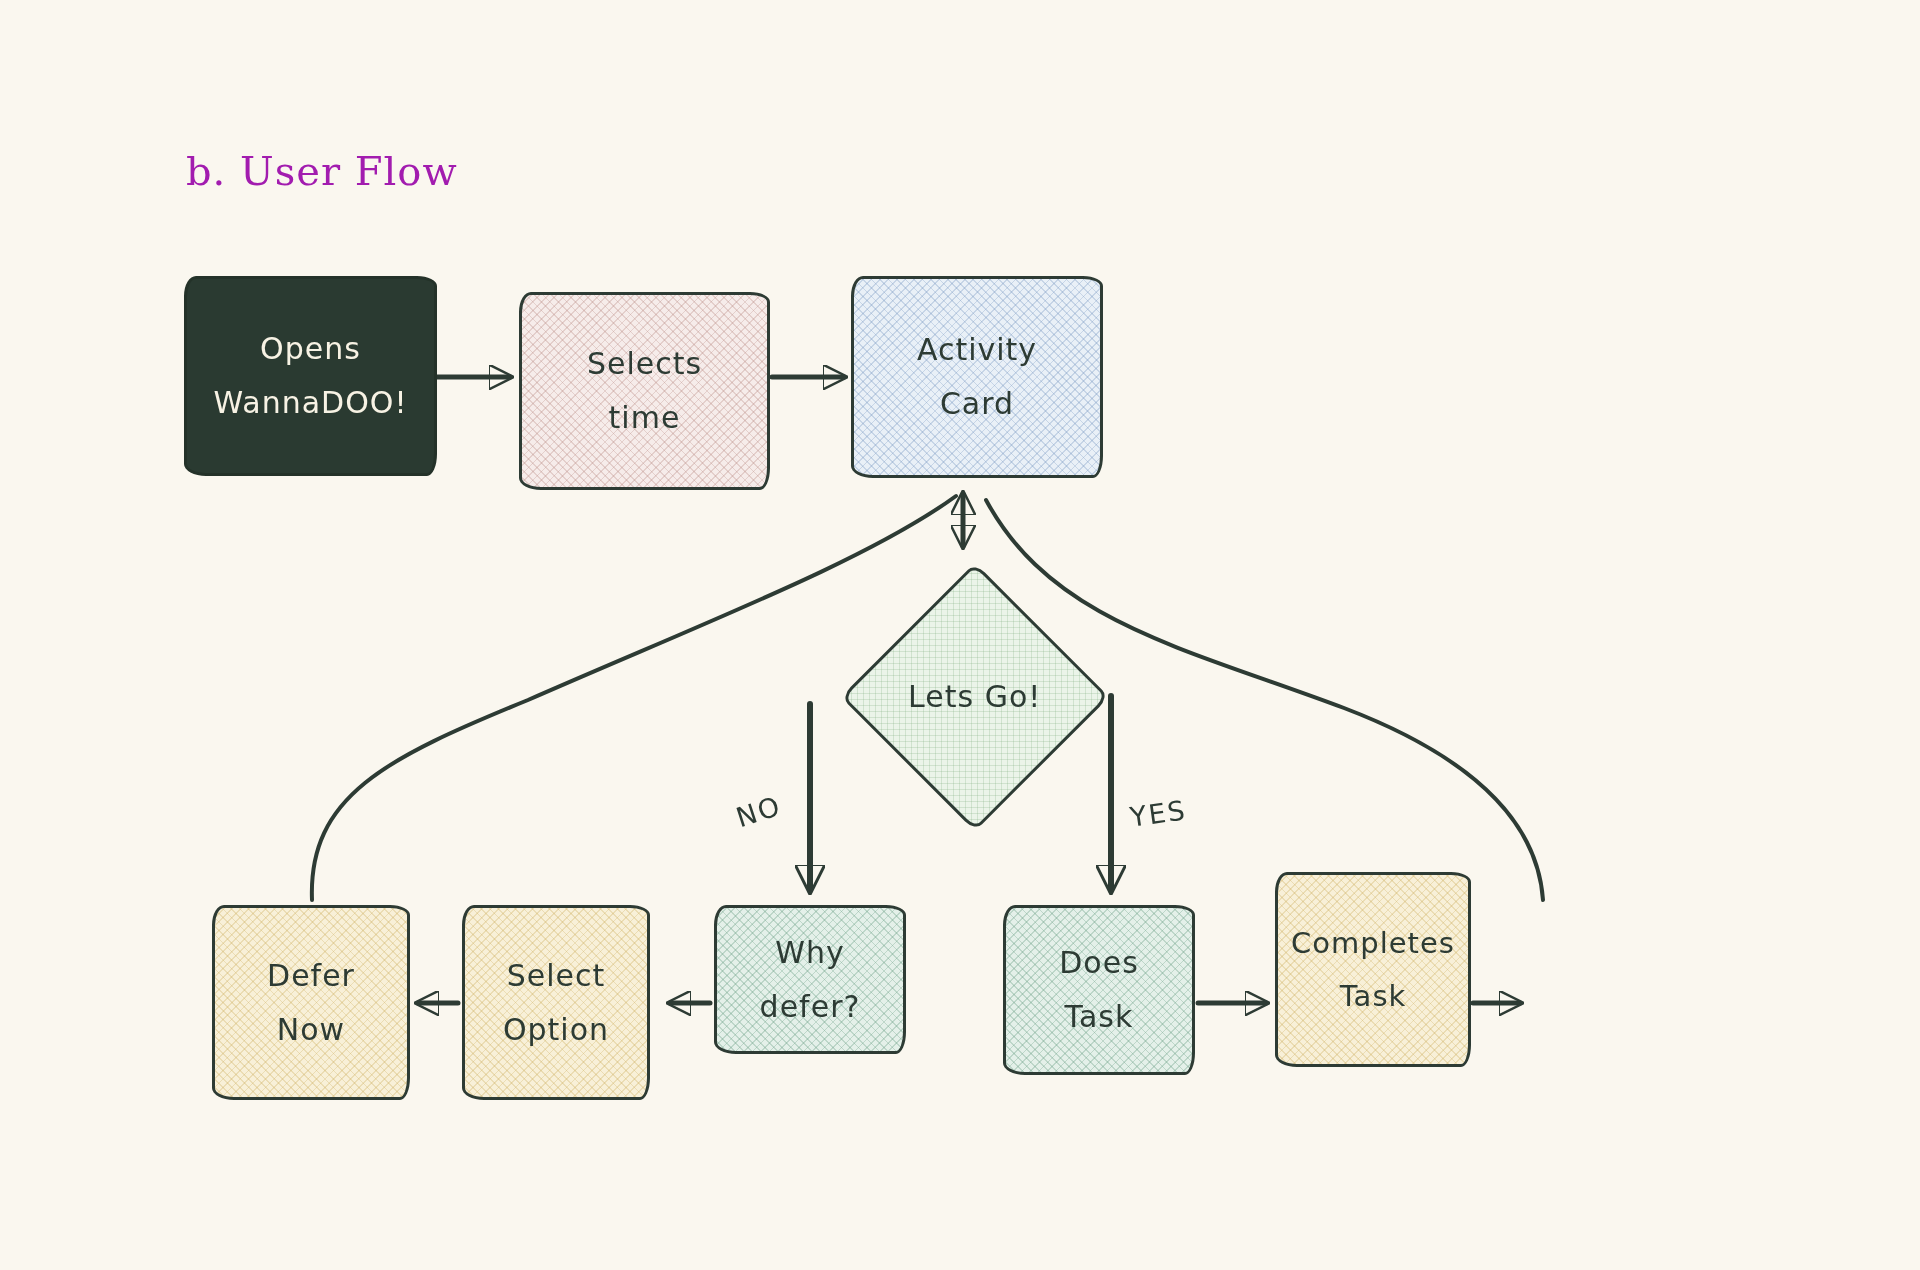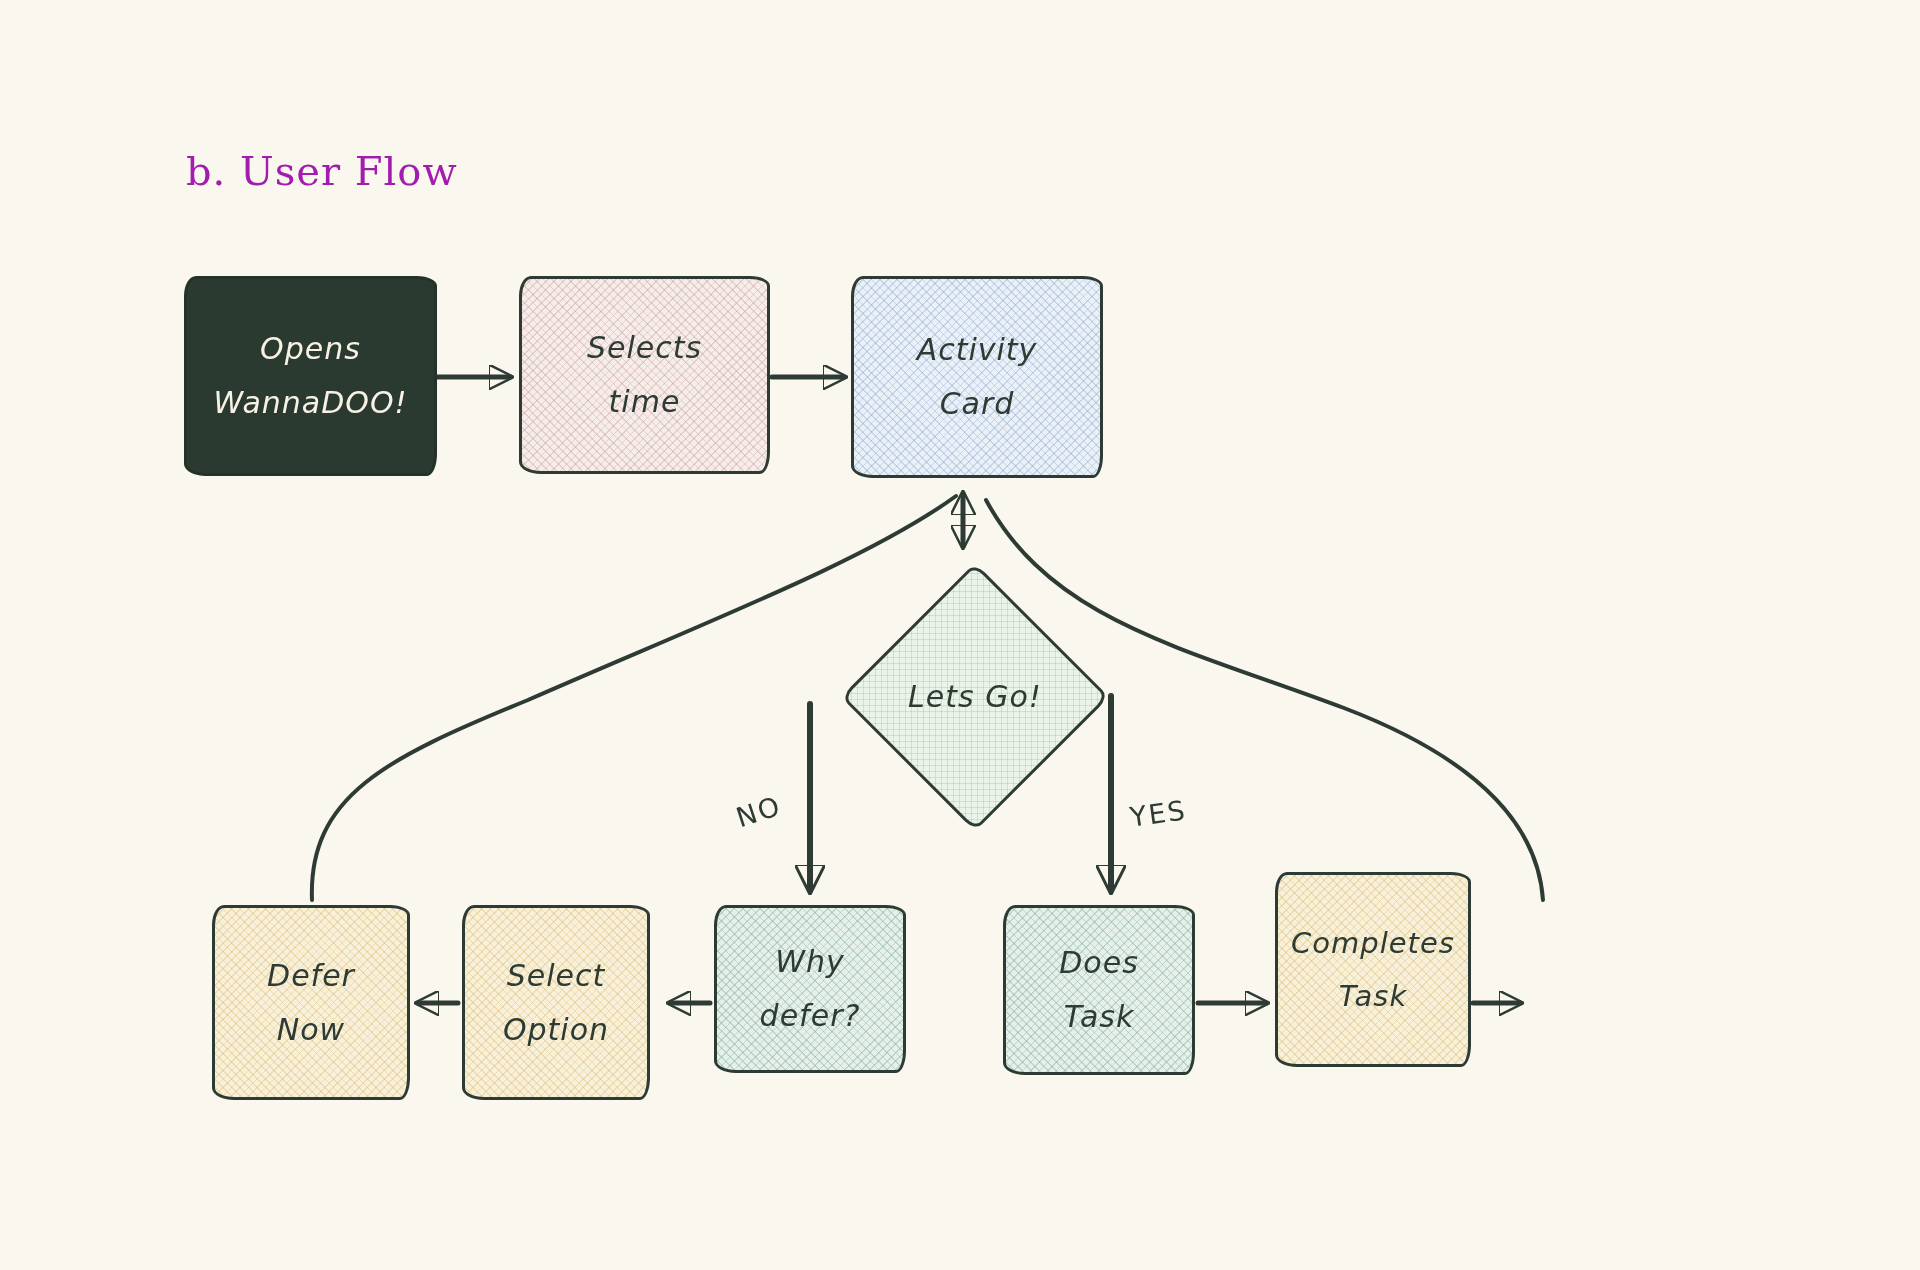--- a/index.html
+++ b/index.html
@@ -11,29 +11,29 @@
     position:absolute;left:186px;top:148px;
     font-family:"DejaVu Serif","Liberation Serif",serif;
     font-size:40px;color:#a21caf;letter-spacing:1px;
   }
   .node{
     position:absolute;display:flex;align-items:center;justify-content:center;
     text-align:center;border:3px solid #2D3B34;
     border-radius:12px 20px 10px 22px / 20px 10px 22px 12px;
     box-sizing:border-box;
   }
-  .node .label{font-size:30px;line-height:1.8;letter-spacing:1px;font-style:italic;}
+  .node .label{font-size:30px;line-height:1.8;letter-spacing:1px;}
   .node .label span{display:block;}
   .hatch{
     background-image:
       repeating-linear-gradient(45deg, var(--hc) 0, var(--hc) 1.2px, transparent 1.2px, transparent 6px),
       repeating-linear-gradient(135deg, var(--hc) 0, var(--hc) 1.2px, transparent 1.2px, transparent 6px);
   }
   .box-dark{background:#2A3A31;border-color:#243229;color:#F7F2E4;}
-  .box-pink{background-color:#F6ECEA;--hc:rgba(186,140,133,0.30);}
+  .box-pink{background-color:#F6ECEA;margin-top:16px;--hc:rgba(186,140,133,0.30);}
   .box-blue{background-color:#E9F0F7;--hc:rgba(118,150,192,0.30);}
   .box-cream{background-color:#F8F0D8;--hc:rgba(205,175,95,0.30);}
   .box-teal{background-color:#E4F0E9;--hc:rgba(108,160,134,0.32);}
   .box-diamond{background-color:#EBF4E9;--hc:rgba(130,175,130,0.26);}
   .diamond{
     transform:rotate(45deg);
     border-radius:14px 10px 14px 10px / 10px 14px 10px 14px;
   }
   .diamond .label{transform:rotate(-45deg);line-height:1.2;}
   .edge-label{
@@ -110,21 +110,21 @@
     </div>
   </div>
 
   <div class="node hatch box-cream" style="left:462px;top:905px;width:188px;height:195px">
     <div class="label">
       <span>Select</span>
       <span>Option</span>
     </div>
   </div>
 
-  <div class="node hatch box-teal" style="left:714px;top:905px;width:192px;height:168px">
+  <div class="node hatch box-teal" style="left:714px;top:905px;width:192px;height:149px">
     <div class="label">
       <span>Why</span>
       <span>defer?</span>
     </div>
   </div>
 
   <div class="node hatch box-teal" style="left:1003px;top:905px;width:192px;height:170px">
     <div class="label">
       <span>Does</span>
       <span>Task</span>

